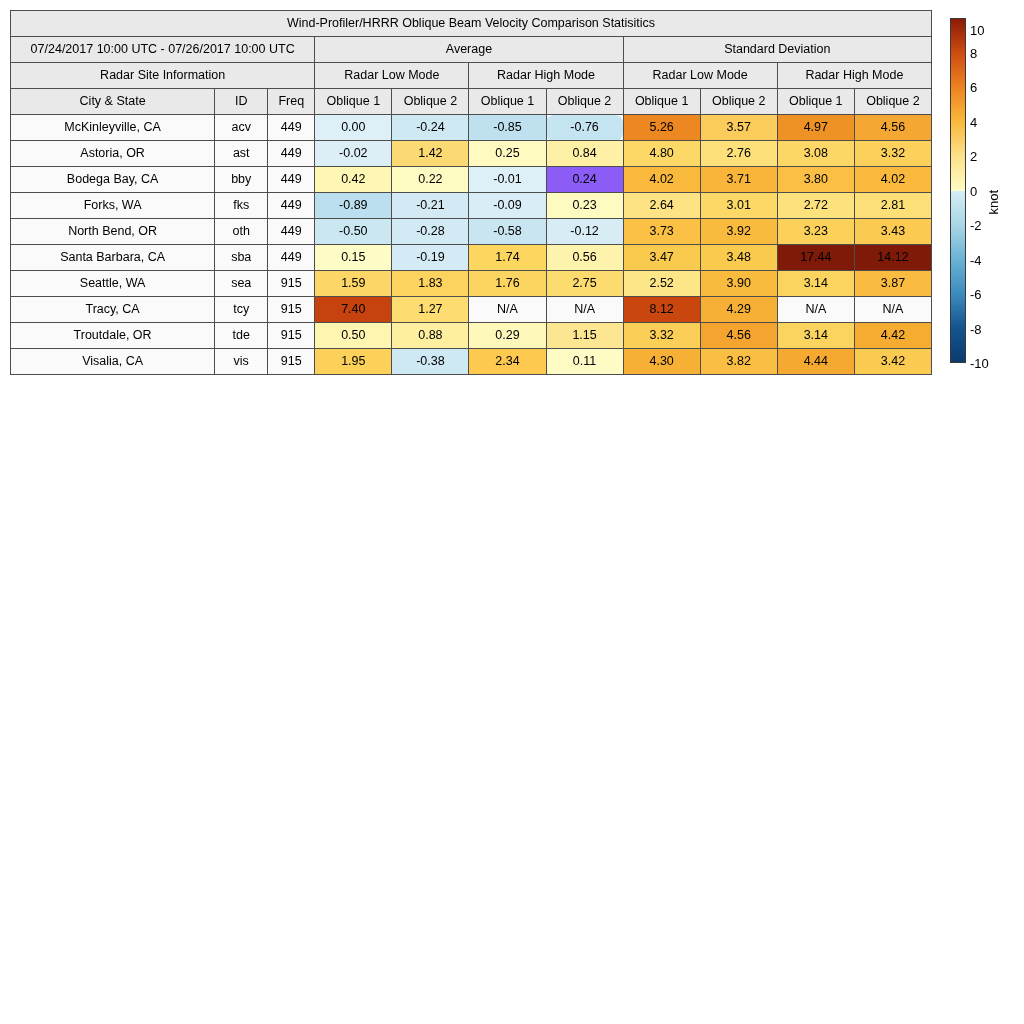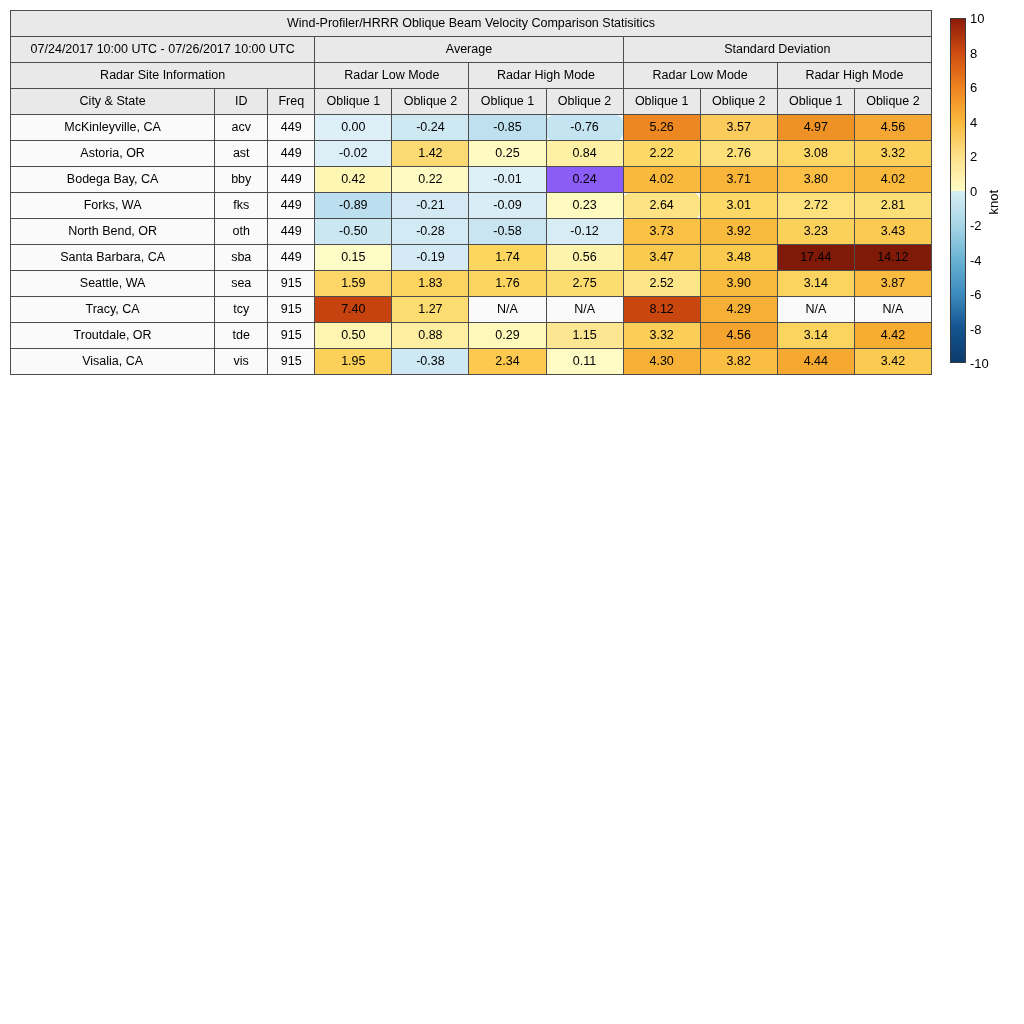--- a/index.html
+++ b/index.html
@@ -166,21 +166,21 @@
             <td style="background: rgb(244, 167, 51);">4.56</td>
           </tr>
           <tr>
             <td class="site">Astoria, OR</td>
             <td class="site">ast</td>
             <td class="site">449</td>
             <td style="background: rgb(220, 239, 247);">-0.02</td>
             <td style="background: rgb(252, 218, 115);">1.42</td>
             <td style="background: rgb(254, 250, 192);">0.25</td>
             <td style="background: rgb(254, 240, 164);">0.84</td>
-            <td style="background: rgb(252, 217, 103);">2.22</td>
+            <td style="background: rgb(252, 217, 103);">4.80</td>
             <td style="background: rgb(253, 224, 122);">2.76</td>
             <td style="background: rgb(252, 215, 101);">3.08</td>
             <td style="background: rgb(251, 208, 91);">3.32</td>
           </tr>
           <tr>
             <td class="site">Bodega Bay, CA</td>
             <td class="site">bby</td>
             <td class="site">449</td>
             <td style="background: rgb(254, 246, 179); text-align: center;">0.42</td>
             <td style="background: rgb(254, 251, 194);">0.22</td>
@@ -192,21 +192,21 @@
             <td style="background: rgb(249, 185, 60);">4.02</td>
           </tr>
           <tr>
             <td class="site">Forks, WA</td>
             <td class="site">fks</td>
             <td class="site">449</td>
             <td style="background: rgb(187, 223, 238);">-0.89</td>
             <td style="background: rgb(211, 234, 244);">-0.21</td>
             <td style="background: rgb(217, 237, 246);">-0.09</td>
             <td style="background: rgb(254, 251, 192);">0.23</td>
-            <td style="background: rgb(253, 227, 131); border-radius: 7px;">2.64</td>
+            <td style="background: rgb(253, 227, 131);">2.64</td>
             <td style="background: rgb(252, 217, 103);">3.01</td>
             <td style="background: rgb(253, 225, 124);">2.72</td>
             <td style="background: rgb(253, 223, 119);">2.81</td>
           </tr>
           <tr>
             <td class="site">North Bend, OR</td>
             <td class="site">oth</td>
             <td class="site">449</td>
             <td style="background: rgb(203, 231, 242);">-0.50</td>
             <td style="background: rgb(210, 234, 244);">-0.28</td>
@@ -281,21 +281,21 @@
             <td style="background: rgb(250, 190, 66);">3.82</td>
             <td style="background: rgb(246, 169, 48);">4.44</td>
             <td style="background: rgb(250, 203, 80);">3.42</td>
           </tr>
         </tbody>
     </table>
   </div>
 
   <div id="colorbar" style="background: linear-gradient(rgb(140, 27, 8) 0%, rgb(207, 76, 17) 10%, rgb(238, 131, 32) 20%, rgb(249, 185, 60) 30%, rgb(253, 224, 138) 40%, rgb(255, 252, 196) 50%, rgb(214, 238, 245) 50.005%, rgb(168, 214, 230) 60%, rgb(106, 179, 212) 70%, rgb(61, 140, 191) 80%, rgb(20, 84, 143) 90%, rgb(11, 59, 110) 100%);"></div>
   <div id="colorbar-ticks">
-      <div class="cb-tick" style="top: 0px;">10</div>
+      <div class="cb-tick" style="top: 12px;">10</div>
       <div class="cb-tick" style="top: 34.5px;">8</div>
       <div class="cb-tick" style="top: 69px;">6</div>
       <div class="cb-tick" style="top: 103.5px;">4</div>
       <div class="cb-tick" style="top: 138px;">2</div>
       <div class="cb-tick" style="top: 172.5px;">0</div>
       <div class="cb-tick" style="top: 207px;">-2</div>
       <div class="cb-tick" style="top: 241.5px;">-4</div>
       <div class="cb-tick" style="top: 276px;">-6</div>
       <div class="cb-tick" style="top: 310.5px;">-8</div>
       <div class="cb-tick" style="top: 345px;">-10</div>

